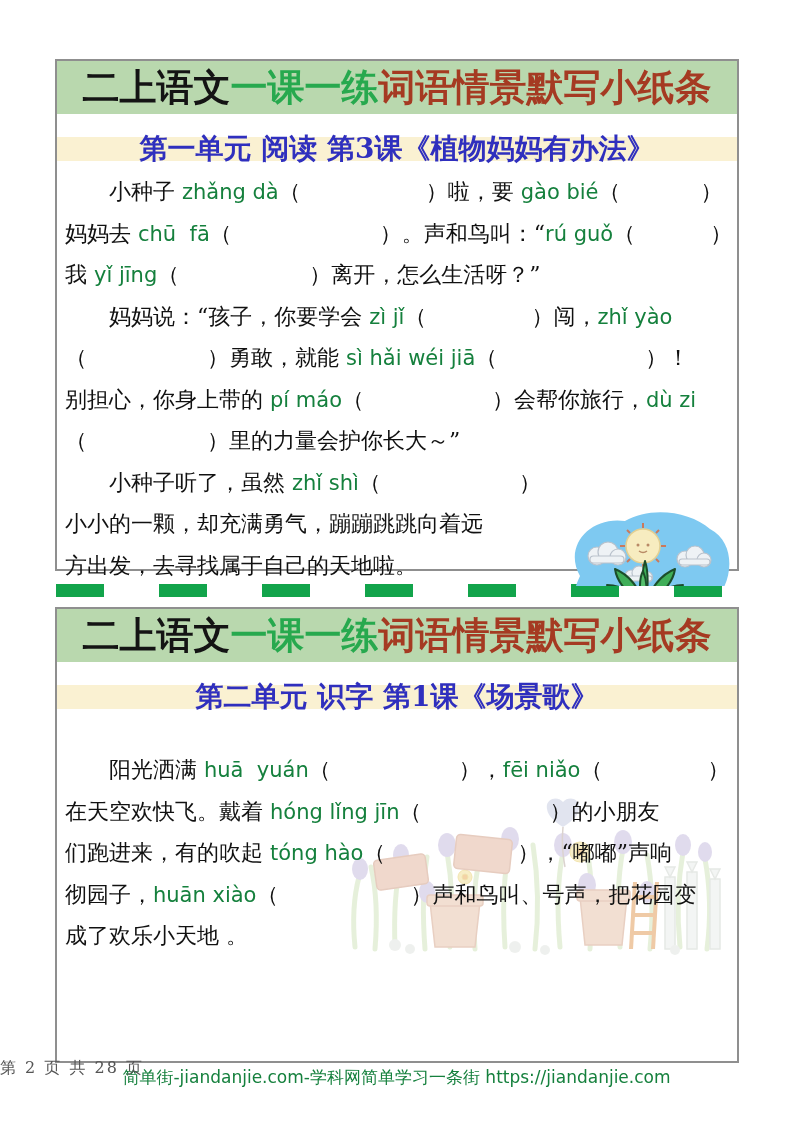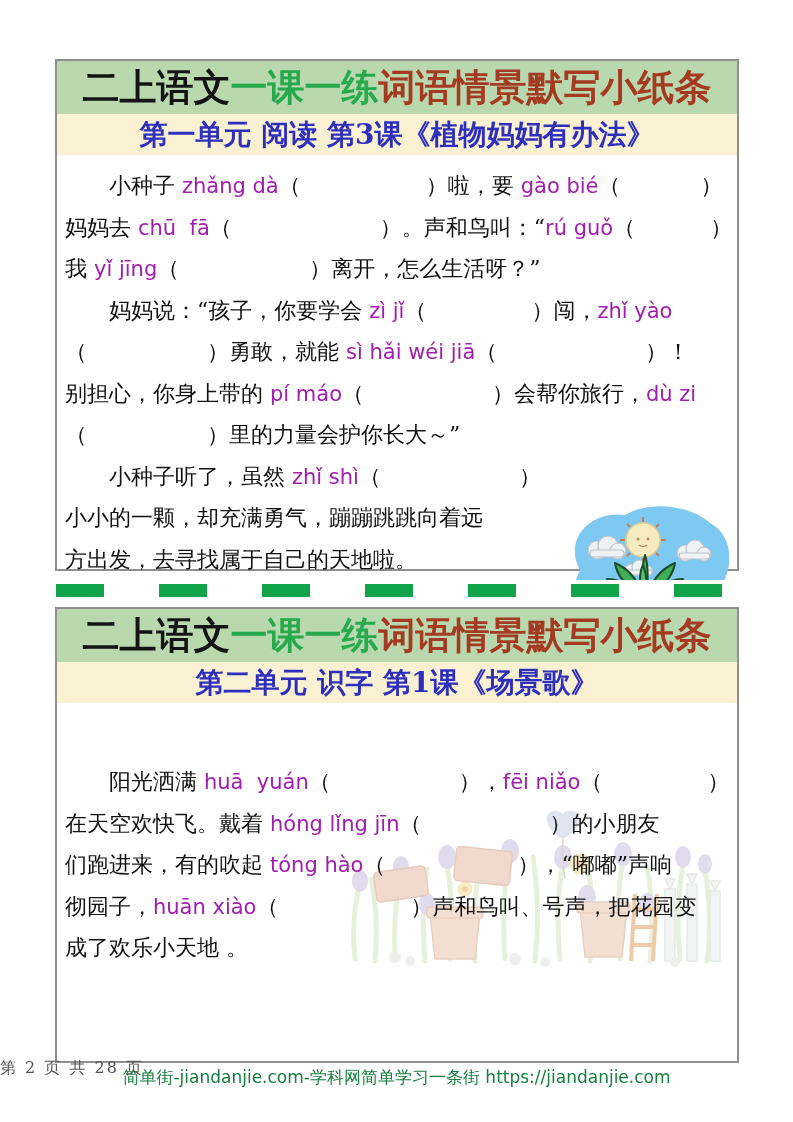--- a/index.html
+++ b/index.html
@@ -15,33 +15,34 @@
   #card2{top:607px;height:456px;}
   .card-header{
     height:53px;background:#b9d8ae;display:flex;align-items:center;justify-content:center;
     font-family:"DejaVu Serif",serif;font-weight:bold;font-size:37px;white-space:nowrap;
     letter-spacing:0px;
   }
   .t-black{color:#141414;text-align:right;}
   .t-green{color:#27a94e;}
   .t-red{color:#a53a22;}
   .card-subheader{
-    height:41px;background:#faf1d2;display:flex;align-items:center;justify-content:center;
+    height:24px;background:#faf1d2;display:flex;align-items:center;justify-content:center;
     font-family:"DejaVu Serif",serif;font-weight:bold;font-size:28px;color:#2f2fbe;
     white-space:nowrap;
+    margin-top:23px;
   }
   .card-body{
     position:relative;padding:10px 6px 0 8px;overflow:hidden;
   }
   .line{
     height:41.5px;line-height:41.5px;white-space:pre;font-size:22px;color:#111111;
     position:relative;z-index:2;
   }
   .cn{font-family:"DejaVu Serif",serif;}
-  .py{color:#a21caf;font-family:"DejaVu Sans",sans-serif;font-size:21px;}
+  .py{color:#15803d;font-family:"DejaVu Sans",sans-serif;font-size:21px;}
   .gap{display:inline-block;height:1px;}
   .plant-art{
     position:absolute;right:0px;top:340px;width:182px;height:168px;z-index:1;
   }
   .garden-art{
     position:absolute;right:2px;bottom:2px;width:400px;height:158px;z-index:0;opacity:0.5;
   }
   .divider{
     position:absolute;left:56px;top:584px;width:684px;height:13px;
     background:repeating-linear-gradient(90deg,#12a44b 0px,#12a44b 48px,transparent 48px,transparent 103px);
@@ -173,21 +174,21 @@
 
 <div class="divider"></div>
 
 <div class="card" id="card2">
   <div class="card-header">
     <span class="t-black">二上语文</span>
       <span class="t-green">一课一练</span>
       <span class="t-red">词语情景默写小纸条</span>
   </div>
   <div class="card-subheader">第二单元 识字 第1课《场景歌》</div>
-  <div class="card-body" style="padding-top:58px;">
+  <div class="card-body" style="padding-top:40px;">
     <div>
         <div class="line"><span class="cn">　　阳光洒满 </span><span class="py">huā  yuán</span><span class="cn">（</span><span class="gap" style="width: 128px;"></span><span class="cn">），</span><span class="py">fēi niǎo</span><span class="cn">（</span><span class="gap" style="width: 105px;"></span><span class="cn">）</span></div>
         <div class="line"><span class="cn">在天空欢快飞。戴着 </span><span class="py">hóng lǐng jīn</span><span class="cn">（</span><span class="gap" style="width: 128px;"></span><span class="cn">）的小朋友</span></div>
         <div class="line"><span class="cn">们跑进来，有的吹起 </span><span class="py">tóng hào</span><span class="cn">（</span><span class="gap" style="width: 132px;"></span><span class="cn">），“嘟嘟”声响</span></div>
         <div class="line"><span class="cn">彻园子，</span><span class="py">huān xiào</span><span class="cn">（</span><span class="gap" style="width: 132px;"></span><span class="cn">）声和鸟叫、号声，把花园变</span></div>
         <div class="line"><span class="cn">成了欢乐小天地 。</span></div>
       </div>
     <svg class="garden-art" viewBox="0 0 400 158" aria-hidden="true">
       <g>
         <g stroke="#cfe3b8" stroke-width="5" fill="none" stroke-linecap="round">

